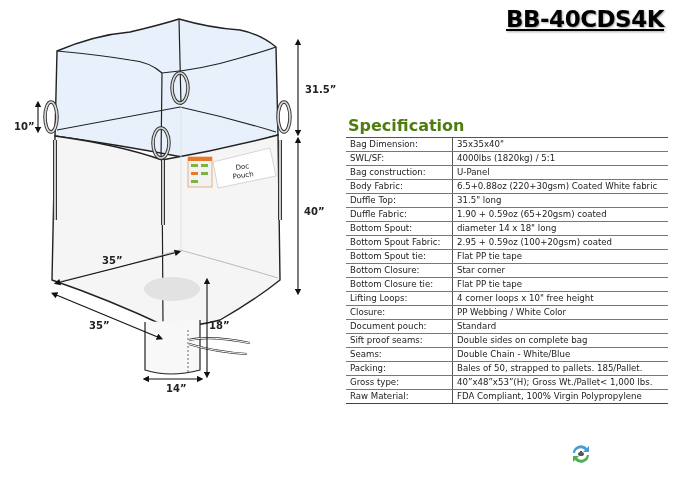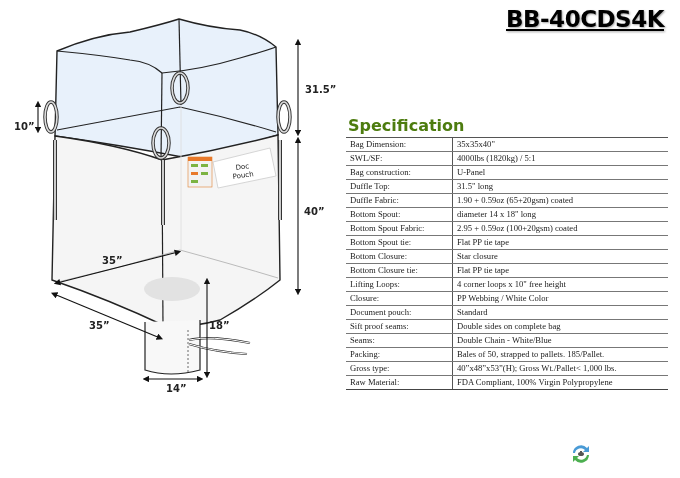--- a/index.html
+++ b/index.html
@@ -1,21 +1,21 @@
 <!DOCTYPE html>
 <html><head>
 <meta charset="utf-8">
 <style>
   html, body { margin:0; padding:0; }
   body { width:680px; height:478px; background:#ffffff; position:relative; overflow:hidden; font-family:"Liberation Sans", sans-serif; }
   .title { position:absolute; left:494px; top:6px; width:170px; text-align:right; font-family:"DejaVu Sans", sans-serif; font-weight:bold; font-size:23px; color:#000000; letter-spacing:-0.5px; text-shadow:1px 1px 2px rgba(0,0,0,0.35);text-decoration:underline; }
   .diagram { position:absolute; left:0; top:0; width:340px; height:478px; }
   .spec-heading { position:absolute; left:348px; top:116px; font-family:"DejaVu Sans", sans-serif; font-weight:bold; font-size:16px; color:#4d7c0f; }
   table.spec { position:absolute; left:346px; top:137px; width:322px; border-collapse:collapse; font-family:"DejaVu Sans", sans-serif; font-size:8.6px; color:#222; }
-  table.spec td { height:13px; padding:0 0 0 4px; border-top:1px solid #777; border-bottom:1px solid #777; white-space:nowrap; line-height:13px;font-family:Liberation Serif, serif; }
+  table.spec td { height:13px; padding:0 0 0 4px; border-top:1px solid #777; border-bottom:1px solid #777; white-space:nowrap; line-height:13px; }
   table.spec td.k { width:102px; border-right:1px solid #555; }
   table.spec tr:last-child td { border-bottom:1.5px solid #444; }
   table.spec tr:first-child td { border-top:1.5px solid #555; }
   .dim { font-family:"DejaVu Sans", sans-serif; font-weight:bold; font-size:10px; fill:#222; }
   .logo { position:absolute; left:570px; top:443px; width:22px; height:22px; }
 </style>
 </head>
 <body>
 
 <div class="title">BB-40CDS4K</div>
@@ -119,20 +119,24 @@
       </tr>
     <tr>
         <td class="k">SWL/SF:</td>
         <td>4000lbs (1820kg) / 5:1</td>
       </tr>
     <tr>
         <td class="k">Bag construction:</td>
         <td>U-Panel</td>
       </tr>
     <tr>
+        <td class="k">Body Fabric:</td>
+        <td>6.5+0.88oz (220+30gsm) Coated White fabric</td>
+      </tr>
+    <tr>
         <td class="k">Duffle Top:</td>
         <td>31.5" long</td>
       </tr>
     <tr>
         <td class="k">Duffle Fabric:</td>
         <td>1.90 + 0.59oz (65+20gsm) coated</td>
       </tr>
     <tr>
         <td class="k">Bottom Spout:</td>
         <td>diameter 14 x 18" long</td>
@@ -140,21 +144,21 @@
     <tr>
         <td class="k">Bottom Spout Fabric:</td>
         <td>2.95 + 0.59oz (100+20gsm) coated</td>
       </tr>
     <tr>
         <td class="k">Bottom Spout tie:</td>
         <td>Flat PP tie tape</td>
       </tr>
     <tr>
         <td class="k">Bottom Closure:</td>
-        <td>Star closure</td>
+        <td>Star corner</td>
       </tr>
     <tr>
         <td class="k">Bottom Closure tie:</td>
         <td>Flat PP tie tape</td>
       </tr>
     <tr>
         <td class="k">Lifting Loops:</td>
         <td>4 corner loops x 10" free height</td>
       </tr>
     <tr>

